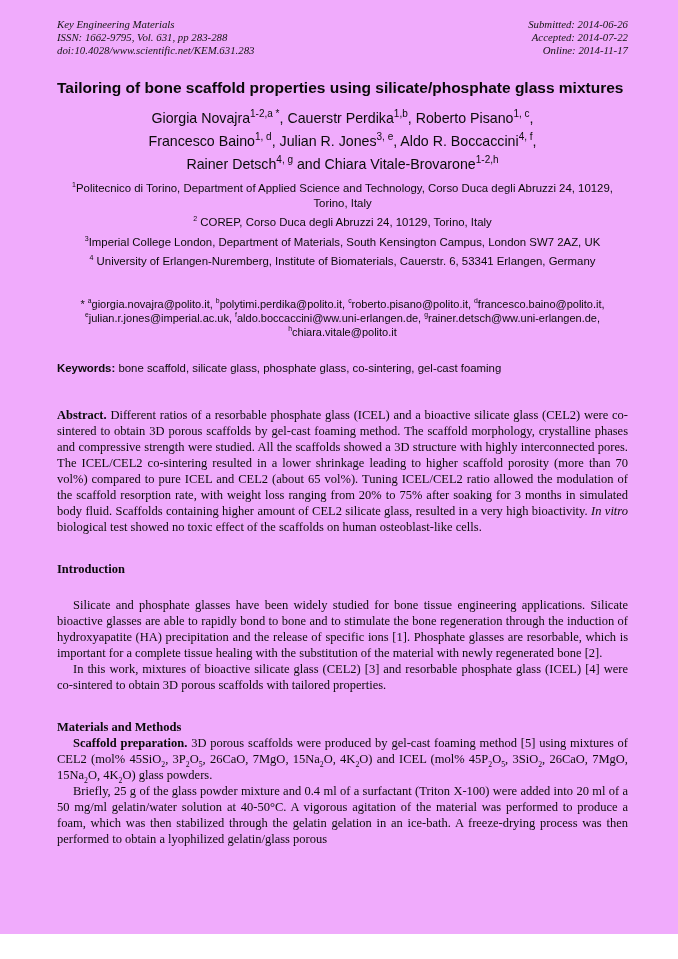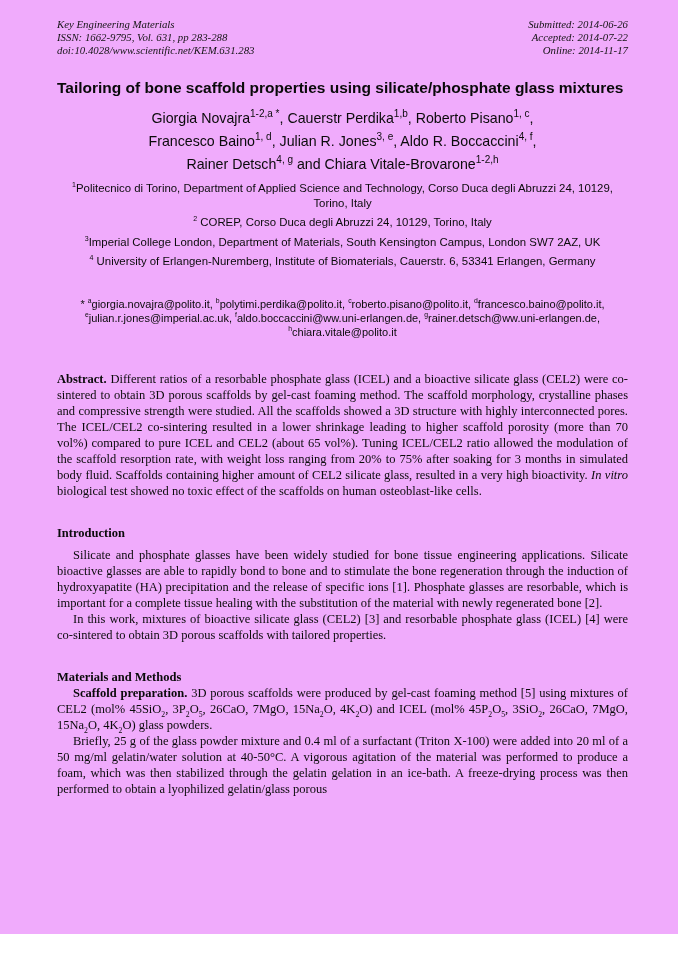--- a/index.html
+++ b/index.html
@@ -54,21 +54,21 @@
     font: 12.5px/16px "Liberation Serif", "DejaVu Serif", serif;
     text-align: justify;
     color: #0b0b0b;
   }
   .abstract { margin-top: 32px; }
   .section-heading {
     font: bold 12.5px/16px "Liberation Serif", "DejaVu Serif", serif;
     margin-top: 26px;
   }
   .para { margin: 0; text-indent: 16px; }
-  .para.first { margin-top: 6px; }
+  .para.first { margin-top: 20px; }
   sup { font-size: 0.62em; line-height: 0; }
   sub { font-size: 0.62em; line-height: 0; }
   .b { font-weight: bold; }
   .i { font-style: italic; }
 </style>
 </head>
 <body>
 
 <div class="page">
 
@@ -95,20 +95,21 @@
 
   <div class="affiliations">
     <div class="affiliation"><sup>1</sup><span>Politecnico di Torino, Department of Applied Science and Technology, Corso Duca degli Abruzzi 24, 10129, Torino, Italy</span></div>
     <div class="affiliation"><sup>2</sup><span> COREP, Corso Duca degli Abruzzi 24, 10129, Torino, Italy</span></div>
     <div class="affiliation"><sup>3</sup><span>Imperial College London, Department of Materials, South Kensington Campus, London SW7 2AZ, UK</span></div>
     <div class="affiliation"><sup>4</sup><span> University of Erlangen-Nuremberg, Institute of Biomaterials, Cauerstr. 6, 53341 Erlangen, Germany</span></div>
   </div>
 
   <div class="emails"><span>* </span><sup>a</sup><span>giorgia.novajra@polito.it, </span><sup>b</sup><span>polytimi.perdika@polito.it, </span><sup>c</sup><span>roberto.pisano@polito.it, </span><sup>d</sup><span>francesco.baino@polito.it, </span><sup>e</sup><span>julian.r.jones@imperial.ac.uk, </span><sup>f</sup><span>aldo.boccaccini@ww.uni-erlangen.de, </span><sup>g</sup><span>rainer.detsch@ww.uni-erlangen.de, </span><sup>h</sup><span>chiara.vitale@polito.it</span></div>
 
+  <div class="keywords"><span class="b">Keywords:</span><span> bone scaffold, silicate glass, phosphate glass, co-sintering, gel-cast foaming</span></div>
 
   <p class="body-text abstract"><span class="b">Abstract.</span><span> Different ratios of a resorbable phosphate glass (ICEL) and a bioactive silicate glass (CEL2) were co-sintered to obtain 3D porous scaffolds by gel-cast foaming method. The scaffold morphology, crystalline phases and compressive strength were studied. All the scaffolds showed a 3D structure with highly interconnected pores. The ICEL/CEL2 co-sintering resulted in a lower shrinkage leading to higher scaffold porosity (more than 70 vol%) compared to pure ICEL and CEL2 (about 65 vol%). Tuning ICEL/CEL2 ratio allowed the modulation of the scaffold resorption rate, with weight loss ranging from 20% to 75% after soaking for 3 months in simulated body fluid. Scaffolds containing higher amount of CEL2 silicate glass, resulted in a very high bioactivity. </span><span class="i">In vitro</span><span> biological test showed no toxic effect of the scaffolds on human osteoblast-like cells.</span></p>
 
   <div class="section-heading">Introduction</div>
   <p class="body-text para first">Silicate and phosphate glasses have been widely studied for bone tissue engineering applications. Silicate bioactive glasses are able to rapidly bond to bone and to stimulate the bone regeneration through the induction of hydroxyapatite (HA) precipitation and the release of specific ions [1]. Phosphate glasses are resorbable, which is important for a complete tissue healing with the substitution of the material with newly regenerated bone [2].</p>
   <p class="body-text para">In this work, mixtures of bioactive silicate glass (CEL2) [3] and resorbable phosphate glass (ICEL) [4] were co-sintered to obtain 3D porous scaffolds with tailored properties.</p>
 
   <div class="section-heading">Materials and Methods</div>
   <p class="body-text para"><span class="b">Scaffold preparation.</span><span> 3D porous scaffolds were produced by gel-cast foaming method [5] using mixtures of CEL2 (mol% 45SiO</span><sub>2</sub><span>, 3P</span><sub>2</sub><span>O</span><sub>5</sub><span>, 26CaO, 7MgO, 15Na</span><sub>2</sub><span>O, 4K</span><sub>2</sub><span>O) and ICEL (mol% 45P</span><sub>2</sub><span>O</span><sub>5</sub><span>, 3SiO</span><sub>2</sub><span>, 26CaO, 7MgO, 15Na</span><sub>2</sub><span>O, 4K</span><sub>2</sub><span>O) glass powders.</span></p>
   <p class="body-text para">Briefly, 25 g of the glass powder mixture and 0.4 ml of a surfactant (Triton X-100) were added into 20 ml of a 50 mg/ml gelatin/water solution at 40-50°C. A vigorous agitation of the material was performed to produce a foam, which was then stabilized through the gelatin gelation in an ice-bath. A freeze-drying process was then performed to obtain a lyophilized gelatin/glass porous</p>

